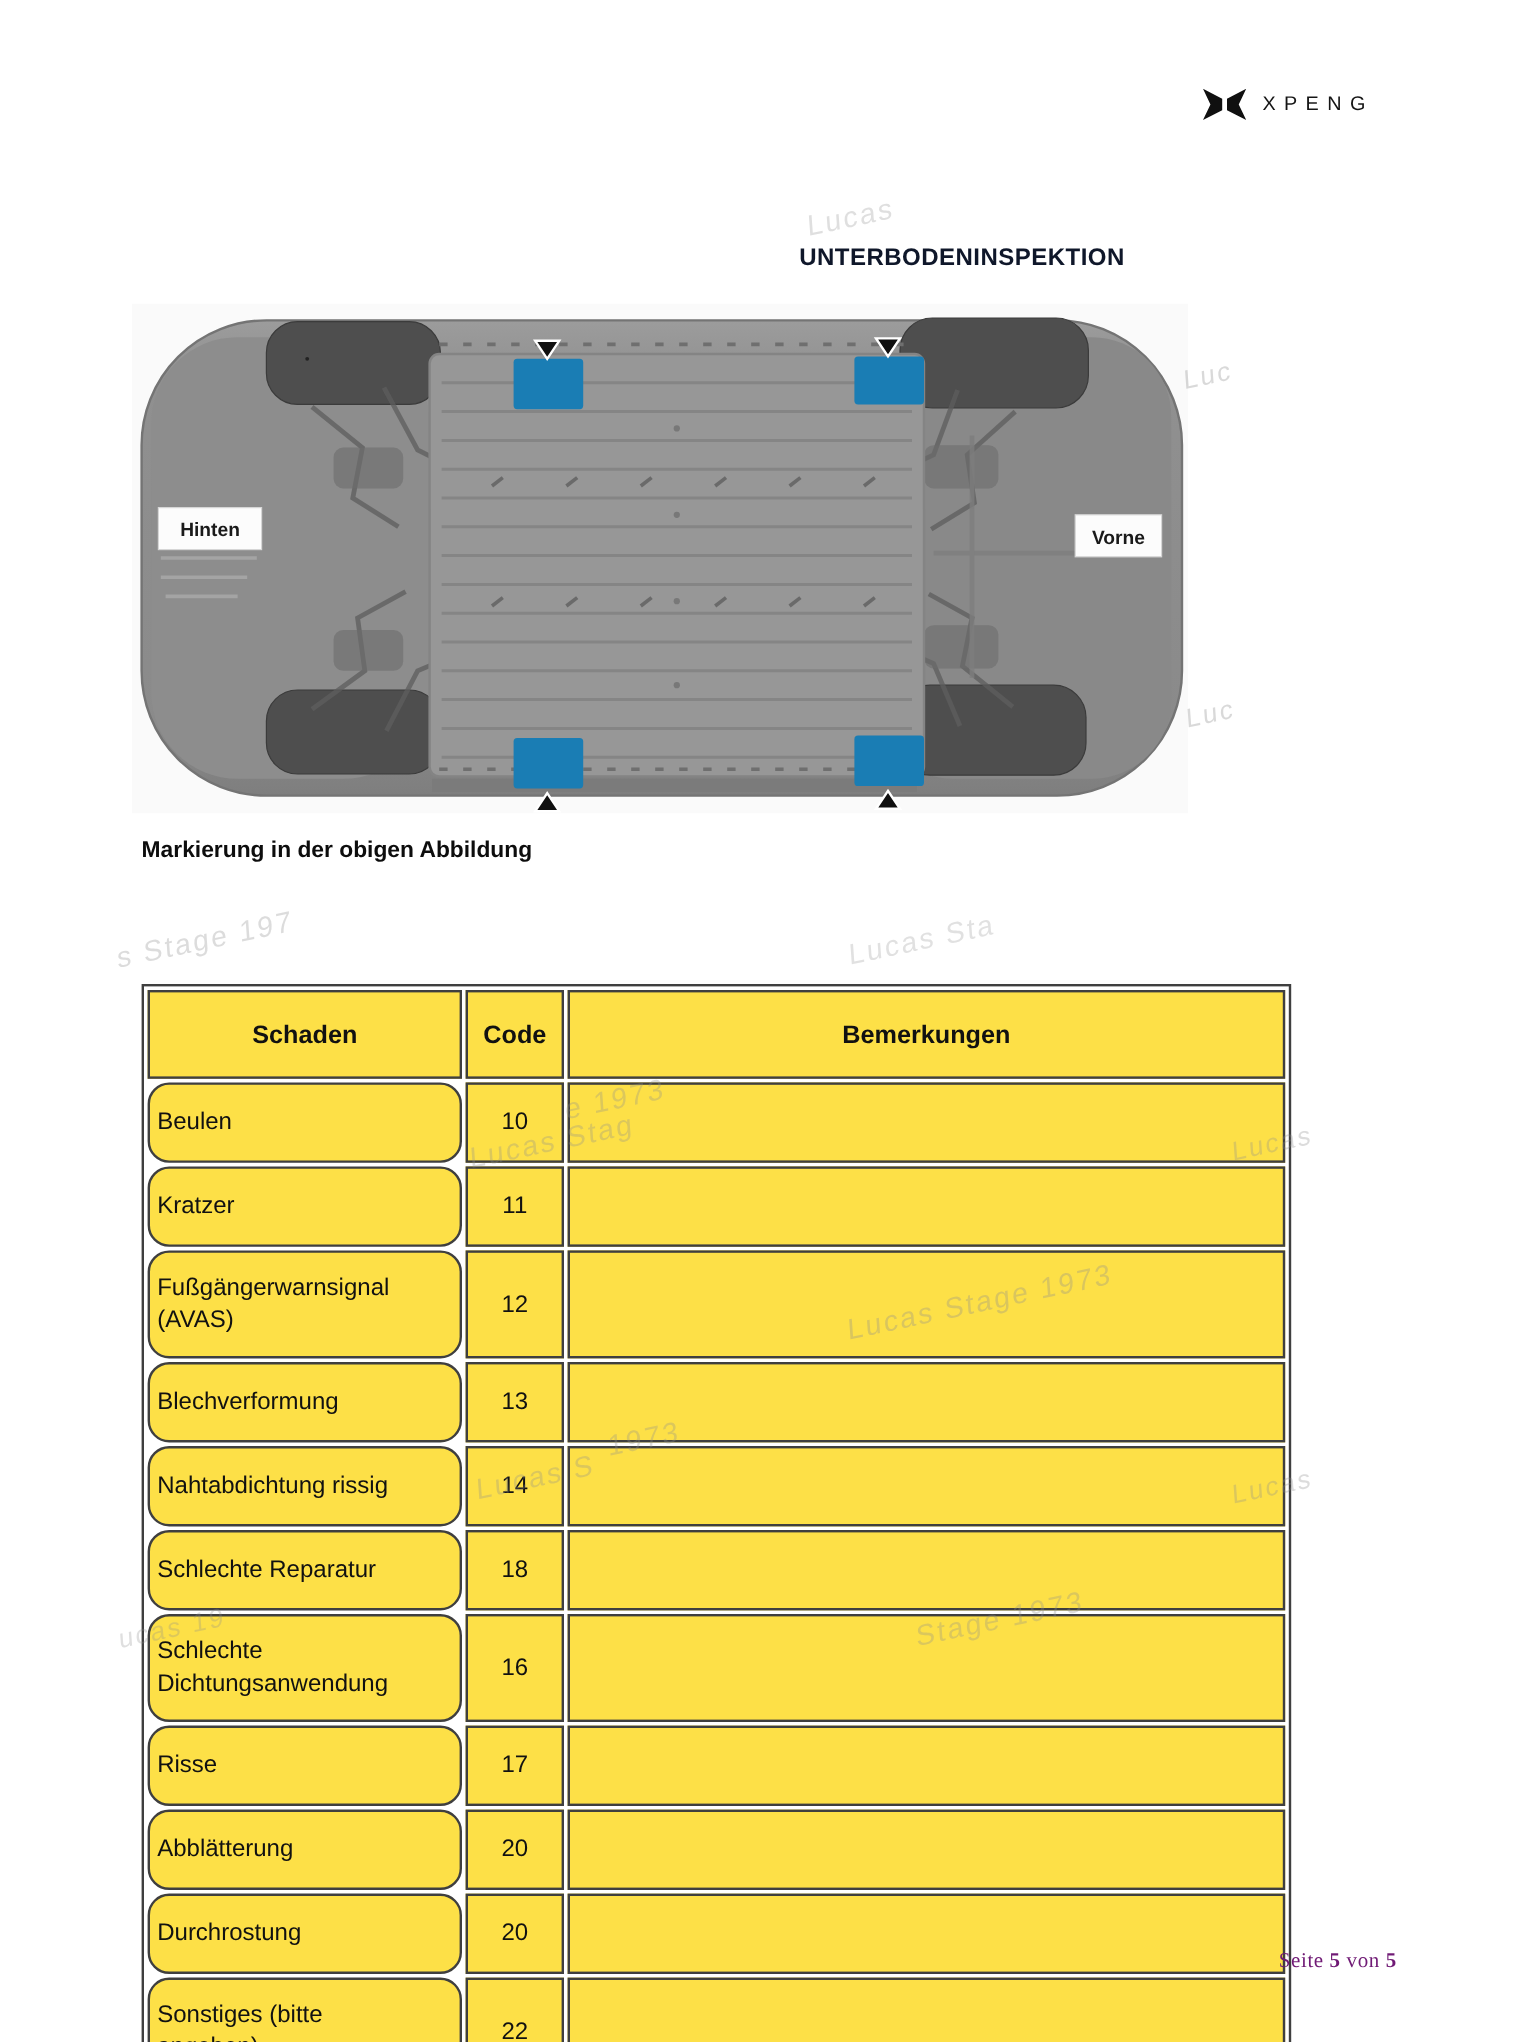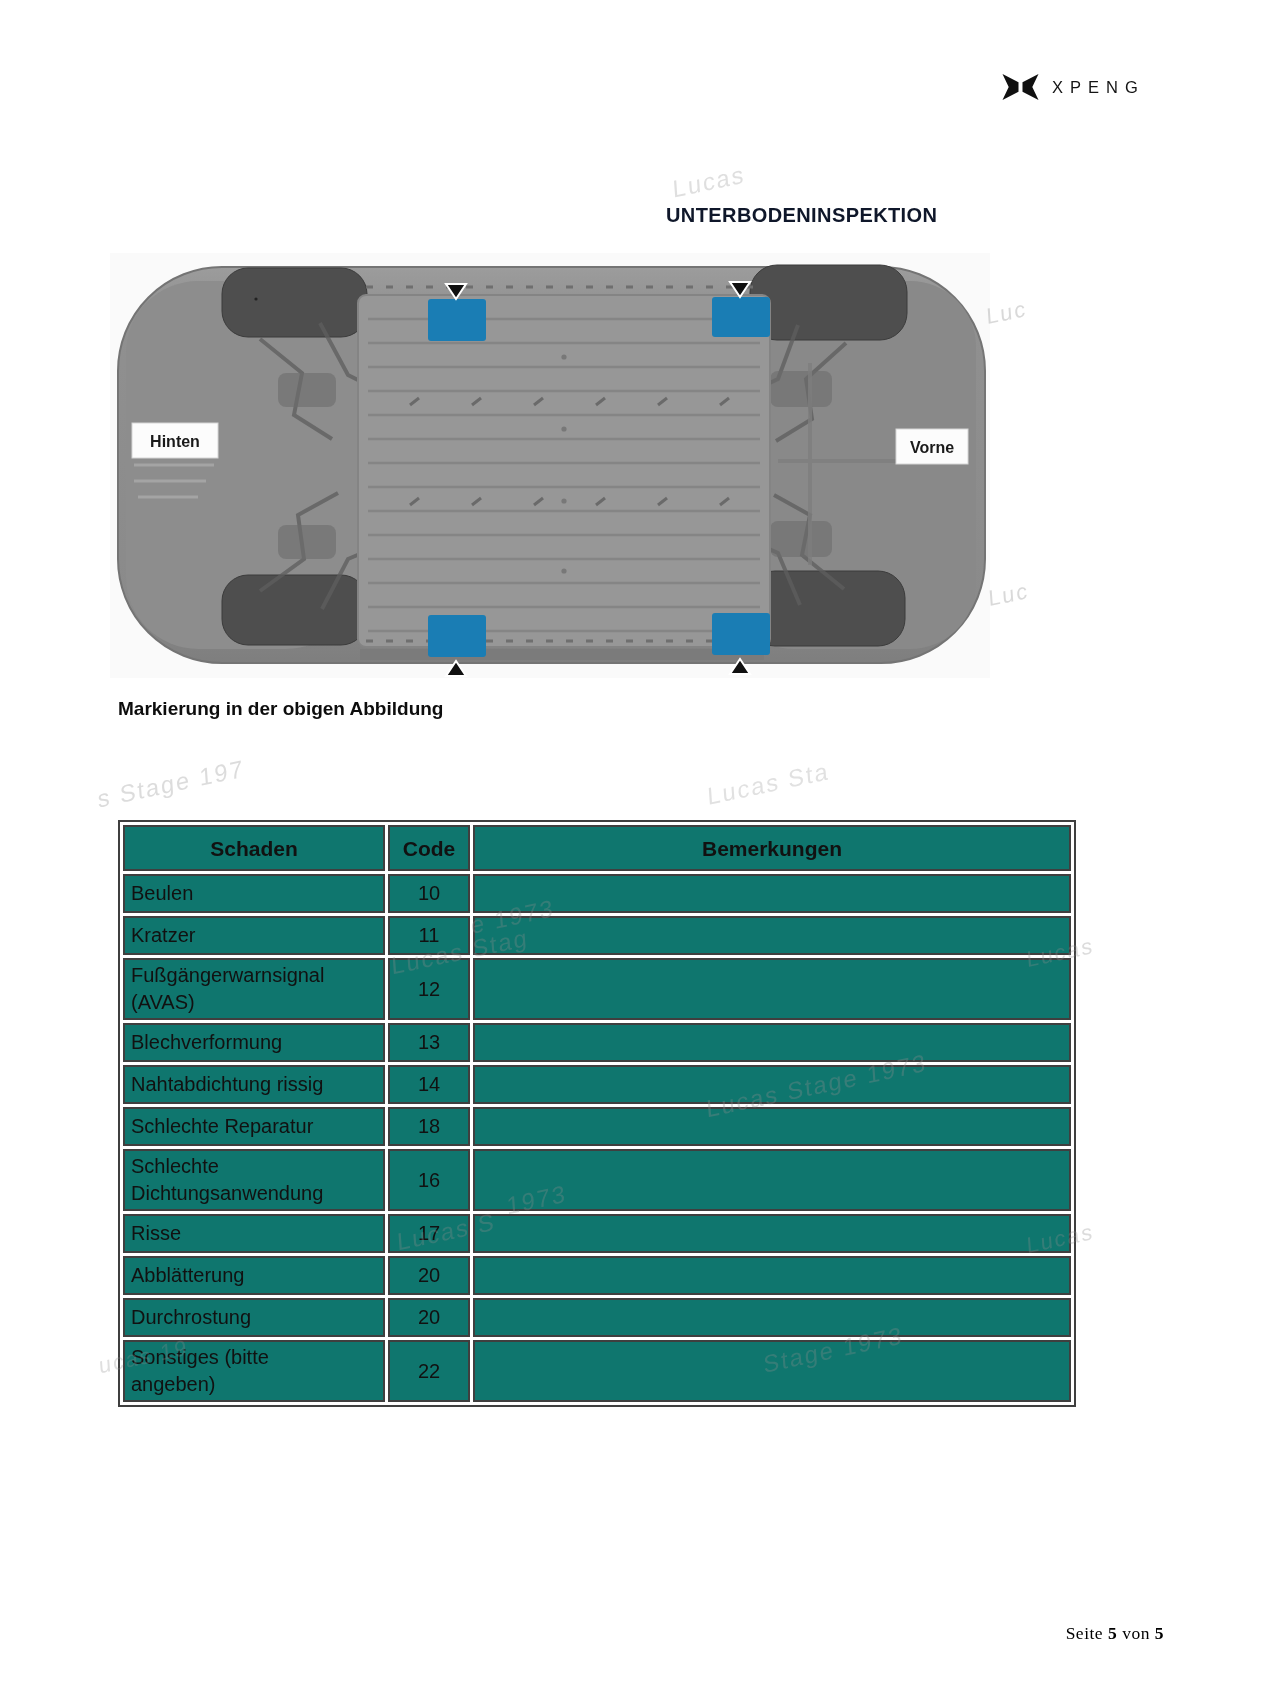--- a/index.html
+++ b/index.html
@@ -21,32 +21,32 @@
 
   
   .section-heading{position:absolute;left:118px;top:698px;font-size:19px;font-weight:700;
                    color:#0d0d0d;text-decoration-thickness:2px;
                    text-underline-offset:4px;}
 
   
   .tbl-wrap{position:absolute;left:118px;top:820px;}
   table.damage{border-collapse:separate;border-spacing:3px;border:2px solid #3f3f3f;
                background:#ffffff;table-layout:fixed;width:957px;}
-  table.damage th,table.damage td{border:2px solid #3f3f3f;background:#0f766e;
-               font-size:20px;line-height:27px;padding:2px 6px;vertical-align:middle;
+  table.damage th,table.damage td{border:2px solid #3f3f3f;background:#fde047;
+               font-size:20px;line-height:27px;padding:16px 6px;vertical-align:middle;
                overflow:hidden;}
   table.damage th{font-size:21px;font-weight:700;text-align:center;height:38px;}
   table.damage td{height:31px;}
-  td.c-damage{text-align:left;white-space:pre-line;}
+  td.c-damage{text-align:left;white-space:pre-line;border-radius:18px;}
   td.c-code{text-align:center;}
   td.c-remarks{}
 
   
   .footer{position:absolute;right:116px;top:1623px;font-family:"Liberation Serif",serif;
-          font-size:17.5px;color:#000000;letter-spacing:.5px;}
+          font-size:17.5px;color:#701a75;letter-spacing:.5px;}
   .footer b{font-weight:700;}
 
   
   .wm-layer{position:absolute;inset:0;pointer-events:none;z-index:5;}
   .wm{position:absolute;font-family:"Liberation Sans",sans-serif;color:#8e8e8e;
       transform:rotate(-12deg) skewX(-8deg);letter-spacing:2px;white-space:nowrap;
       font-weight:400;}
 </style>
 </head>
 <body>

